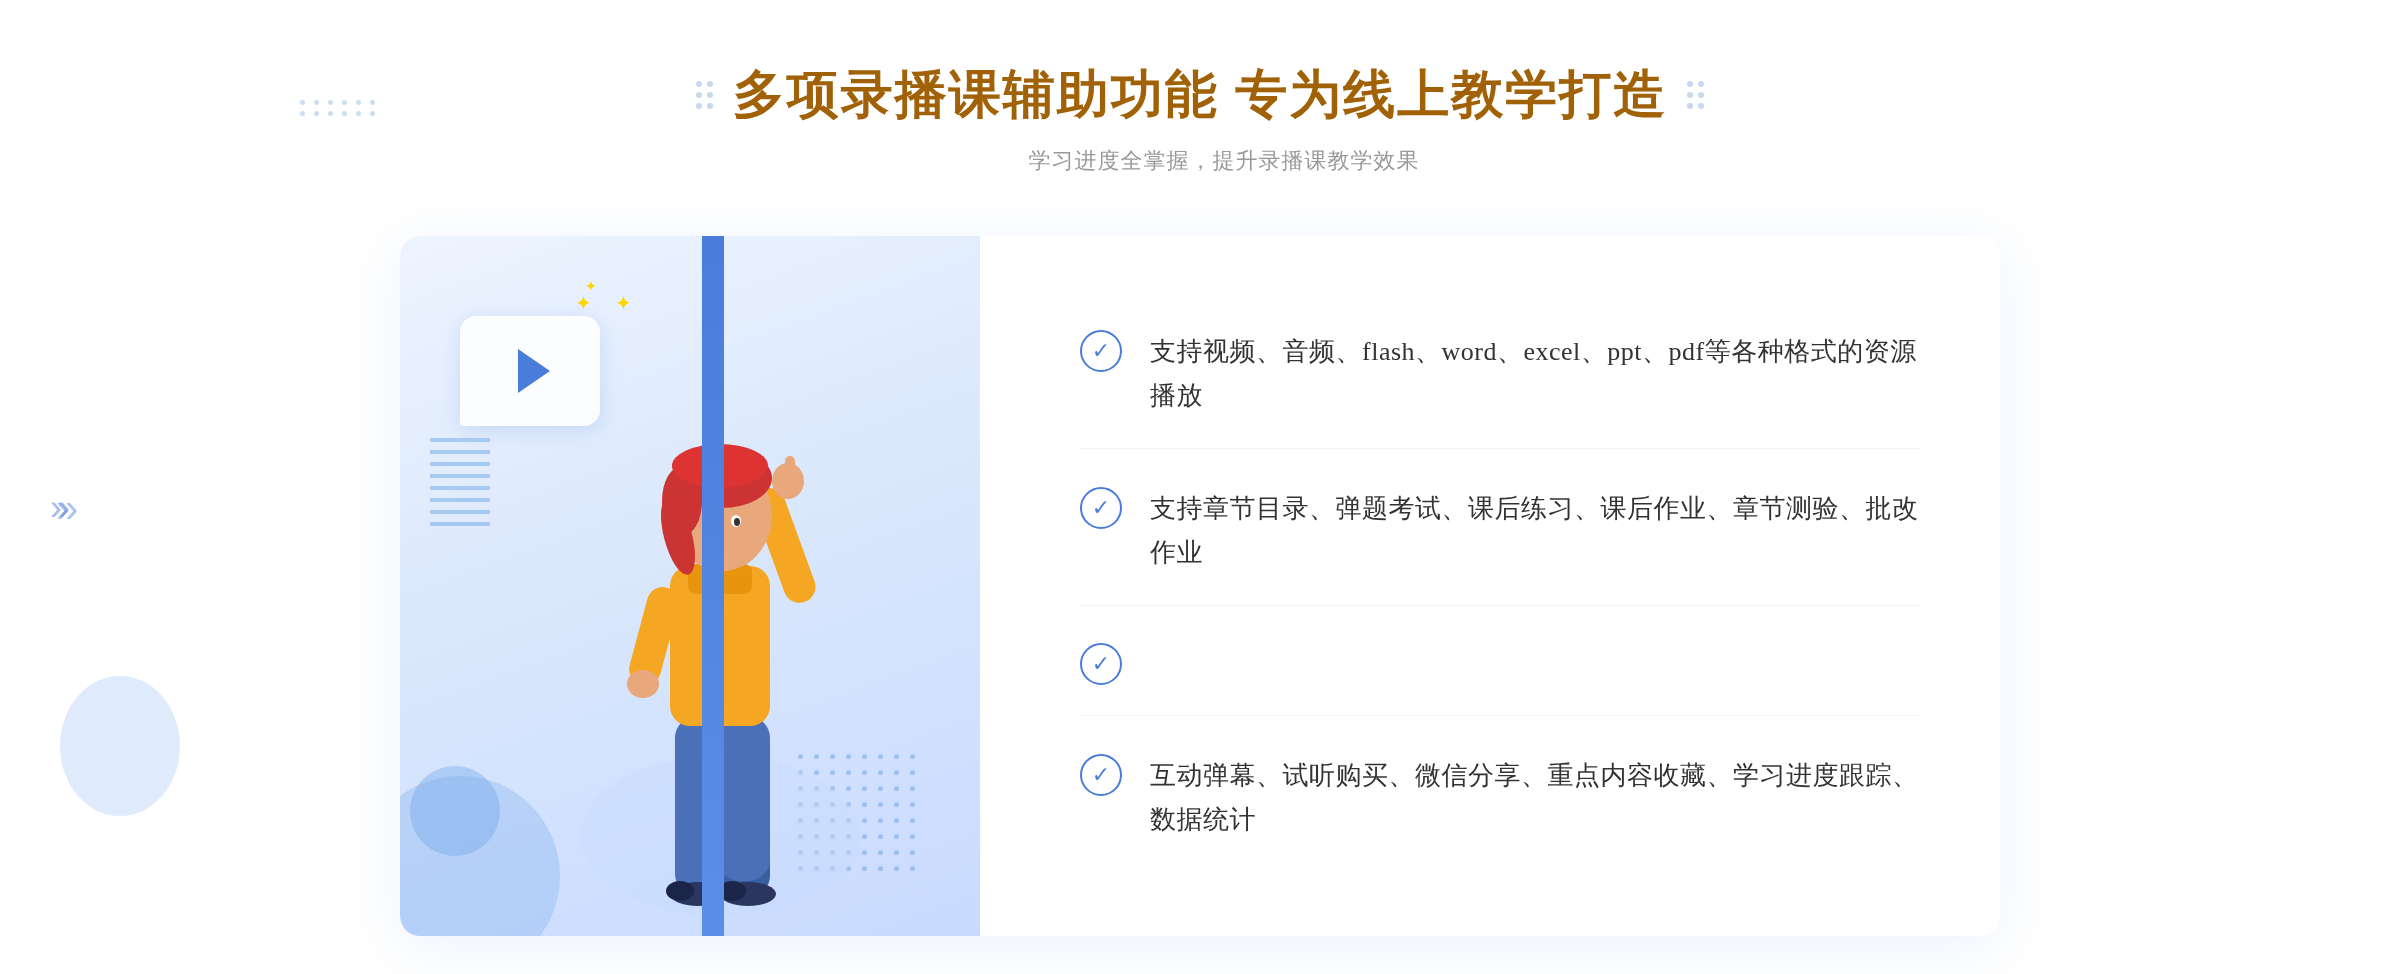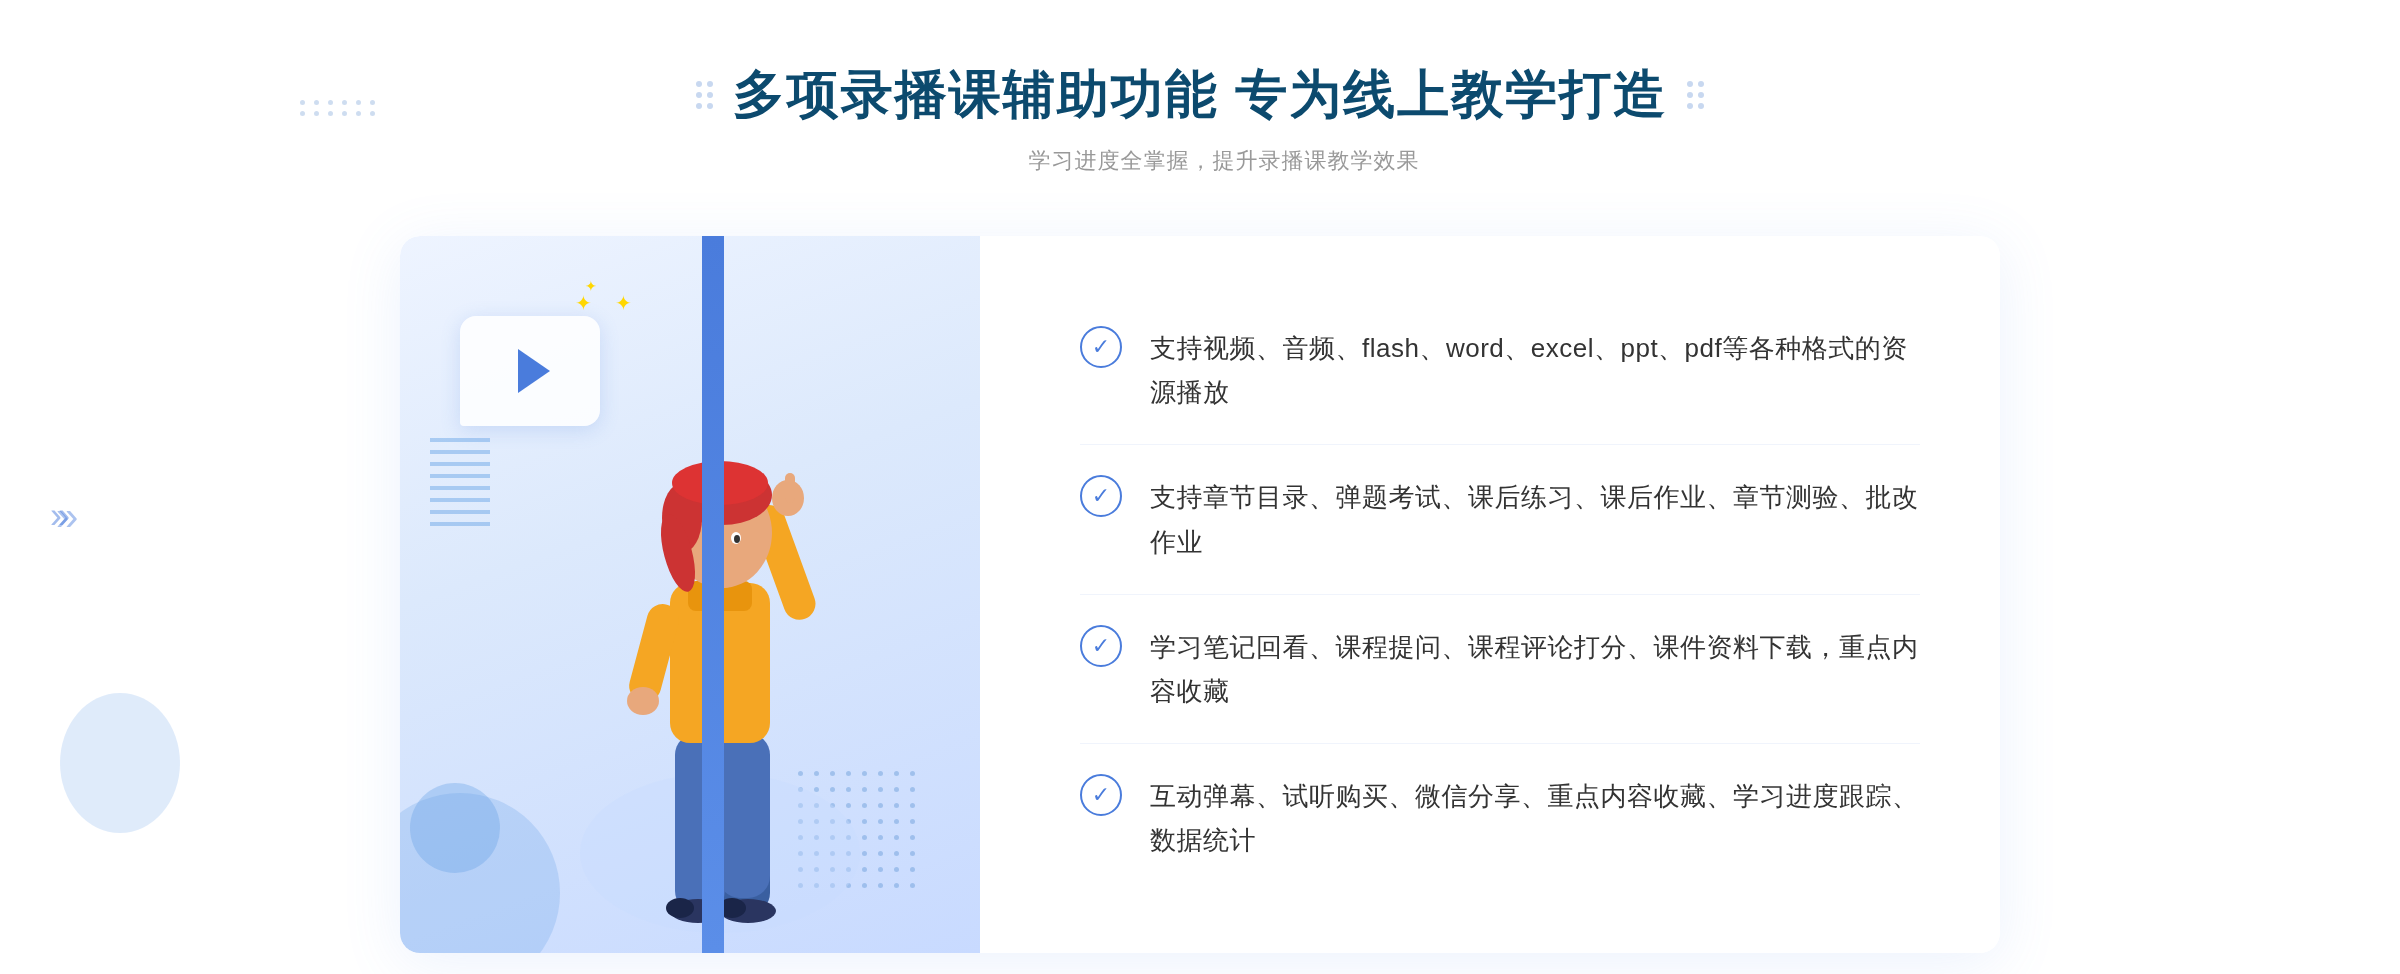--- a/index.html
+++ b/index.html
@@ -53,21 +53,21 @@
     .header-dot {
       width: 6px;
       height: 6px;
       background: #c8d8f0;
       border-radius: 50%;
     }
 
     .page-title {
       font-size: 52px;
       font-weight: 600;
-      color: #0c4a6e;
+      color: #a16207;
       letter-spacing: 2px;
     }
 
     .page-subtitle {
       font-size: 22px;
       color: #999;
       margin-bottom: 60px;
       letter-spacing: 1px;
       margin-left: 48px;
     }
@@ -253,20 +253,21 @@
       font-size: 22px;
       font-weight: 300;
       line-height: 1;
     }
 
     .feature-text {
       font-size: 26px;
       color: #333;
       line-height: 1.7;
       letter-spacing: 0.5px;
+      font-family: Liberation Serif, serif;
     }
 
     
     .page-deco-left {
       position: absolute;
       left: 50px;
       top: 50%;
       transform: translateY(-50%);
     }
 
@@ -514,21 +515,20 @@
         <div class="check-circle">
           <span class="check-mark">✓</span>
         </div>
         <p class="feature-text">支持章节目录、弹题考试、课后练习、课后作业、章节测验、批改作业</p>
       </div>
 
       <div class="feature-item">
         <div class="check-circle">
           <span class="check-mark">✓</span>
         </div>
-        <p class="feature-text">学习笔记回看、课程提问、课程评论打分、课件资料下载，重点内容收藏</p>
       </div>
 
       <div class="feature-item">
         <div class="check-circle">
           <span class="check-mark">✓</span>
         </div>
         <p class="feature-text">互动弹幕、试听购买、微信分享、重点内容收藏、学习进度跟踪、数据统计</p>
       </div>
 
     </div>

